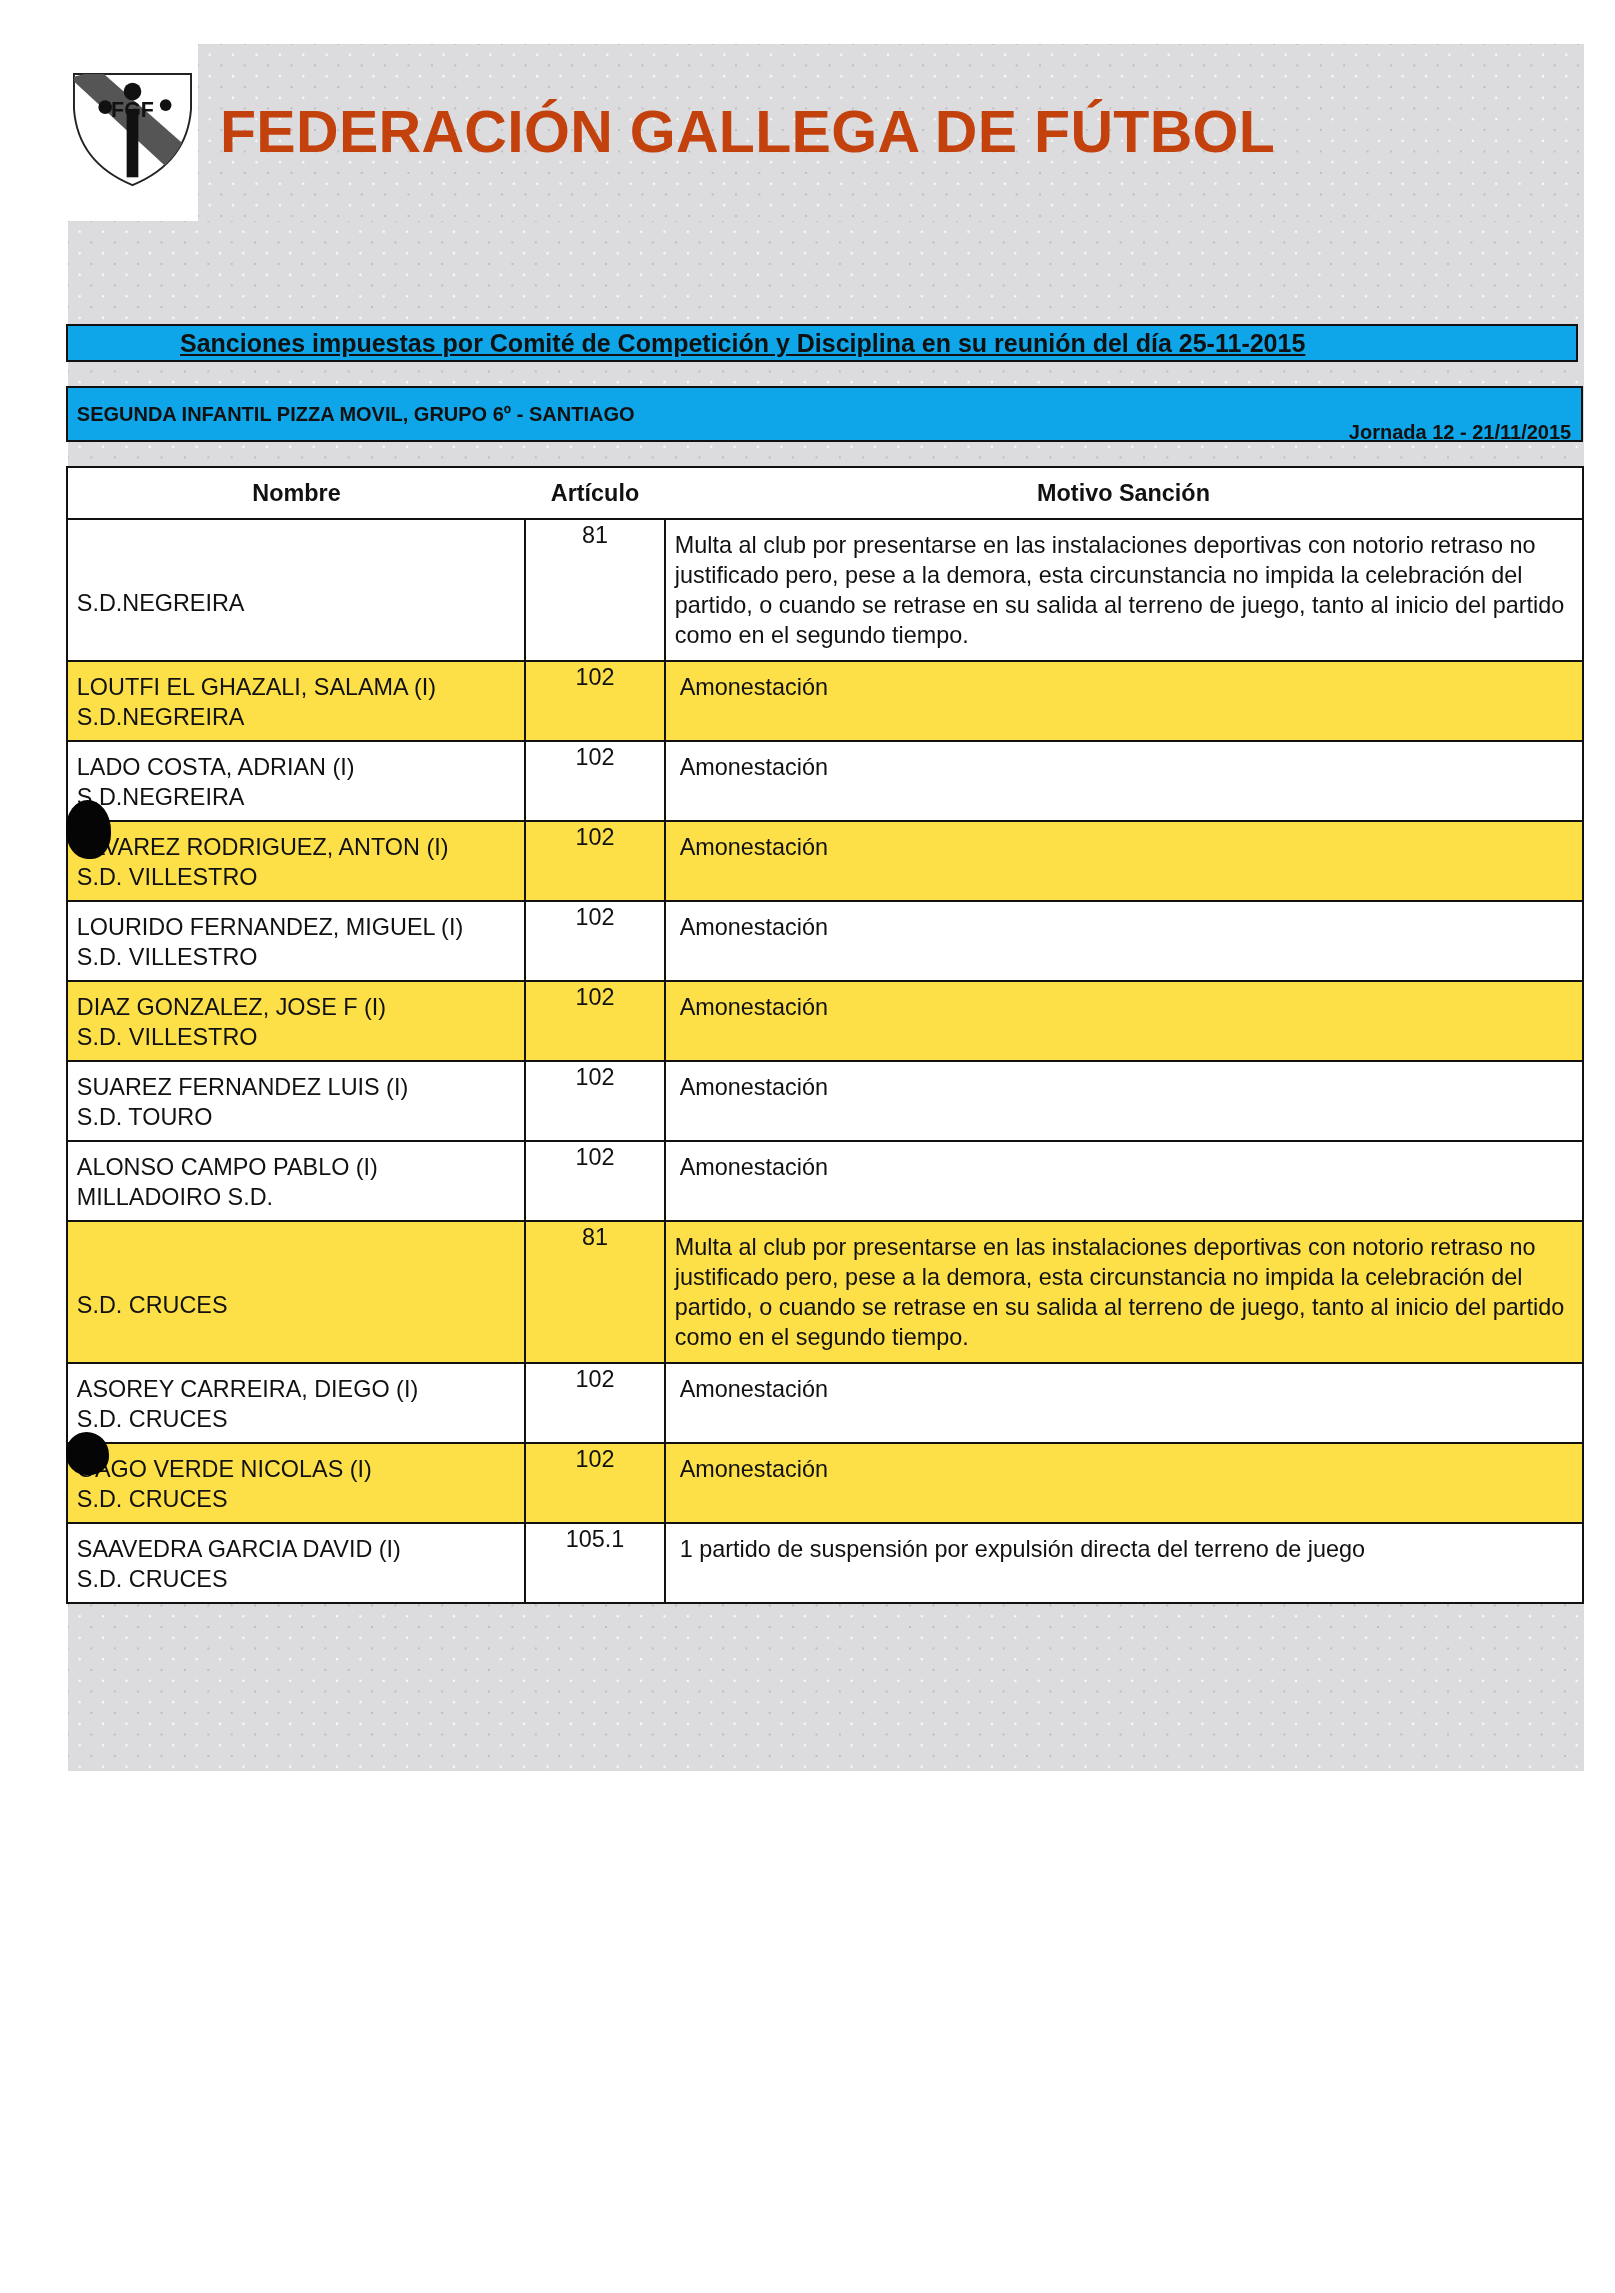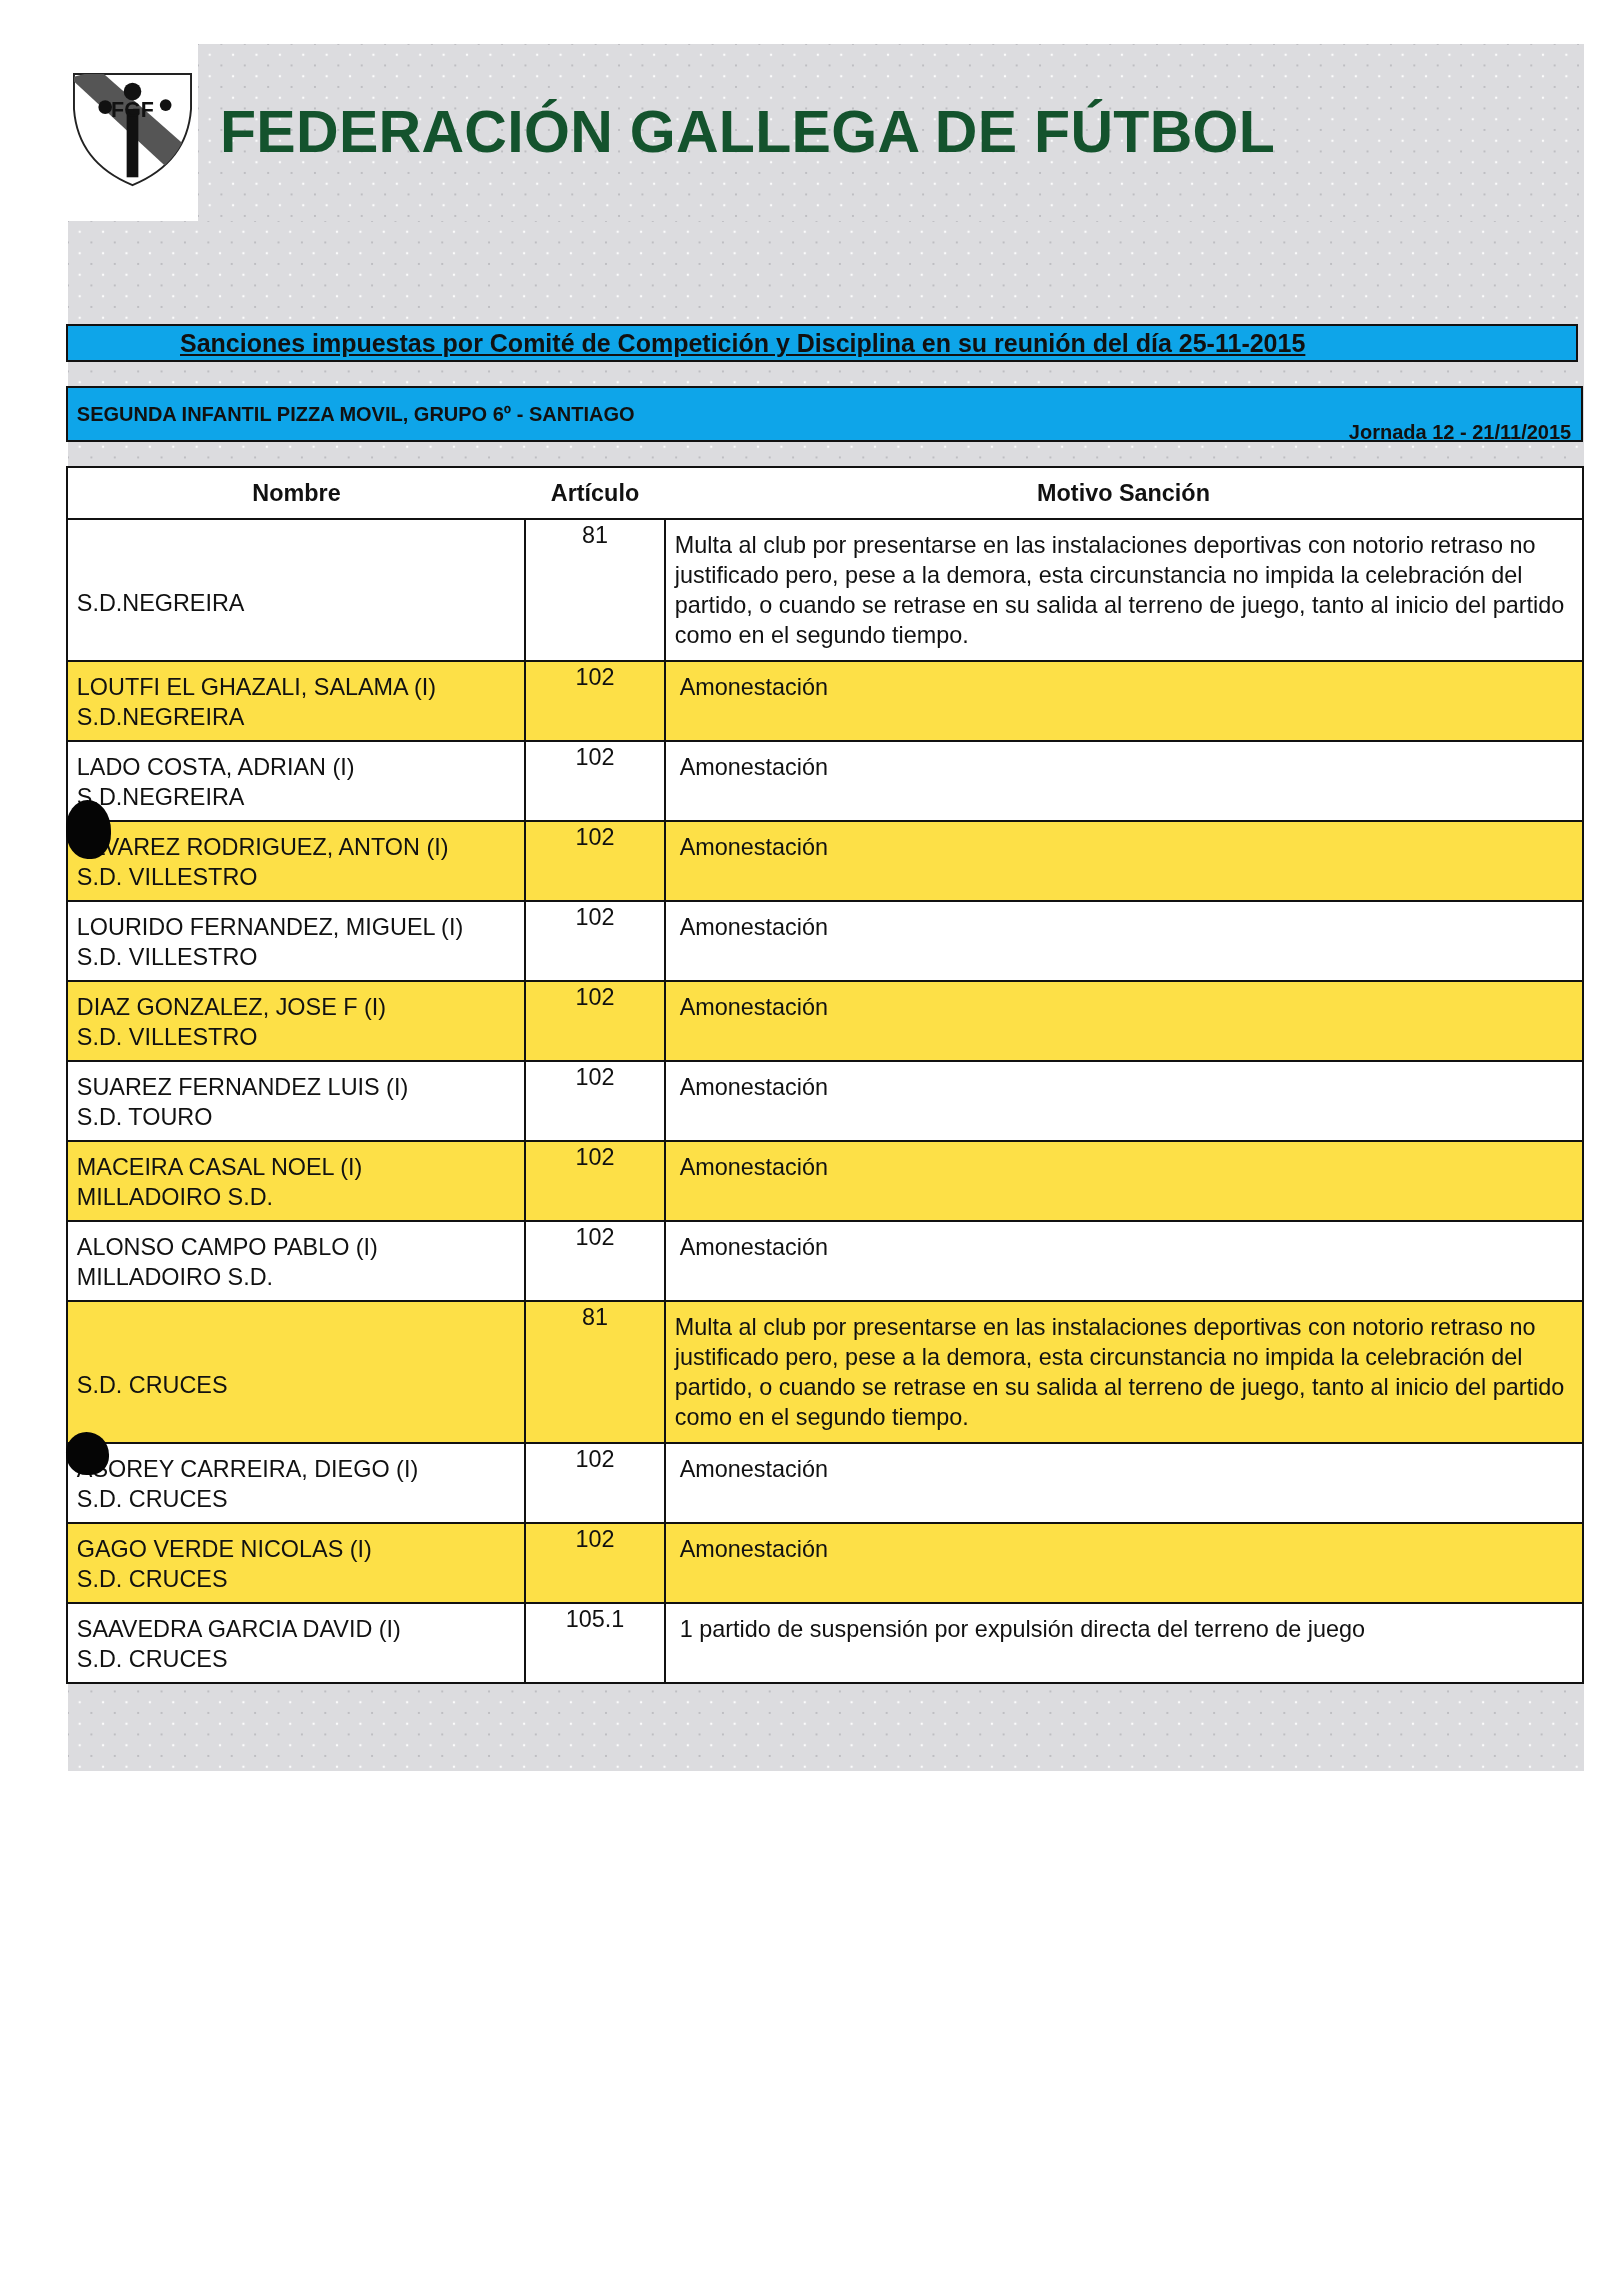--- a/index.html
+++ b/index.html
@@ -8,21 +8,21 @@
   .dots { background-color:#dcdcdf;
           background-image: radial-gradient(circle, rgba(255,255,255,0.9) 1px, transparent 1.6px),
                             radial-gradient(circle, rgba(160,160,165,0.5) 0.8px, transparent 1.4px);
           background-size: 23.4px 21.5px, 23.4px 21.5px;
           background-position: 0 0, 11.7px 10.7px; }
   .band-top { position:absolute; left:198px; top:44px; width:1386px; height:180px; }
   .band-main { position:absolute; left:68px; top:221px; width:1516px; height:249px; }
   .band-table { position:absolute; left:68px; top:466px; width:1516px; height:1305px; }
   .logo { position:absolute; left:70px; top:70px; width:125px; height:119px; }
   .title { position:absolute; left:220px; top:98px; font-size:59px; font-weight:bold;
-           letter-spacing:0.3px; color:#14532d; white-space:nowrap; }
+           letter-spacing:0.3px; color:#c2410c; white-space:nowrap; }
   .box { position:absolute; background:#0ea5e9; border:2.9px solid #111; box-sizing:border-box; }
   .box-sanciones { left:66px; top:324px; width:1512px; height:38px; }
   .box-sanciones span { position:absolute; left:112px; top:2.9px; font-size:25px; font-weight:bold;
            text-decoration:underline; white-space:nowrap; }
   .box-segunda { left:66px; top:386px; width:1517px; height:56px; }
   .box-segunda .left { position:absolute; left:8.8px; top:14.6px; font-size:20px; font-weight:bold; white-space:nowrap; }
   .box-segunda .right { position:absolute; right:9.8px; top:33px; font-size:20px; font-weight:bold; white-space:nowrap; }
   table.sanc { position:absolute; left:66px; top:466px; width:1517px; border-collapse:collapse;
                table-layout:fixed; font-size:23.4px; }
   table.sanc th, table.sanc td { border:2.9px solid #111; vertical-align:top; padding:0; }
@@ -167,32 +167,20 @@
           <div class="nm">
             <div>SUAREZ FERNANDEZ LUIS (I)</div>
             <div>S.D. TOURO</div>
           </div>
         </td>
       <td class="art">102</td>
       <td>
           <div class="mot">Amonestación</div>
         </td>
     </tr>
-    <tr class="g r2">
-      <td>
-          <div class="nm">
-            <div>MACEIRA CASAL NOEL (I)</div>
-            <div>MILLADOIRO S.D.</div>
-          </div>
-        </td>
-      <td class="art">102</td>
-      <td>
-          <div class="mot">Amonestación</div>
-        </td>
-    </tr>
     <tr class="w r2">
       <td>
           <div class="nm">
             <div>ALONSO CAMPO PABLO (I)</div>
             <div>MILLADOIRO S.D.</div>
           </div>
         </td>
       <td class="art">102</td>
       <td>
           <div class="mot">Amonestación</div>

